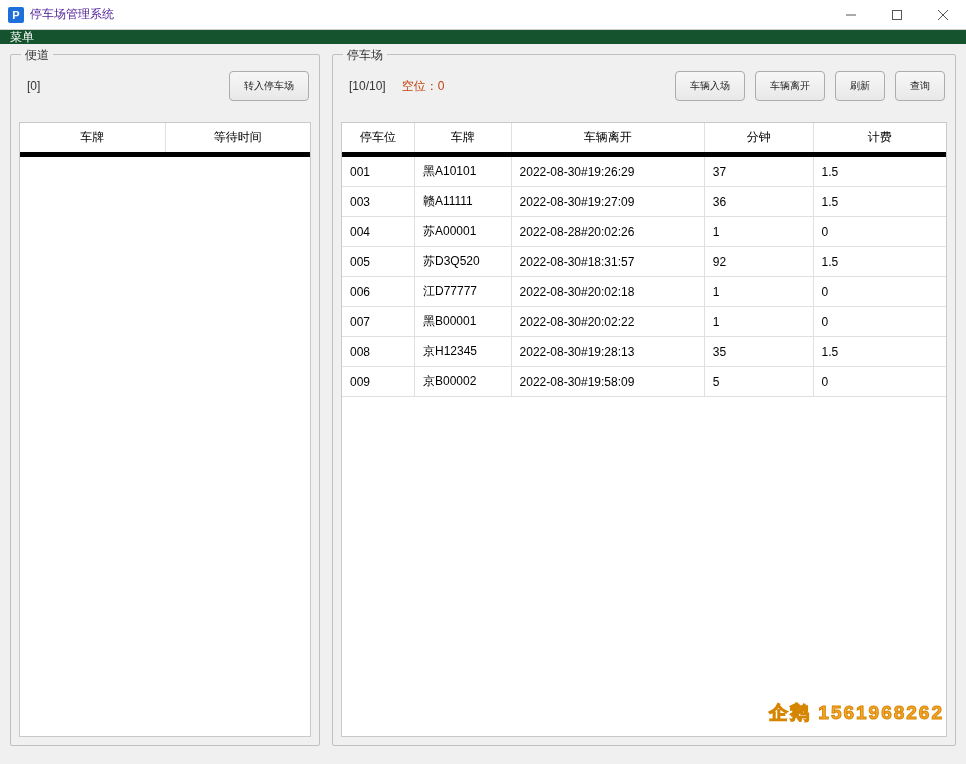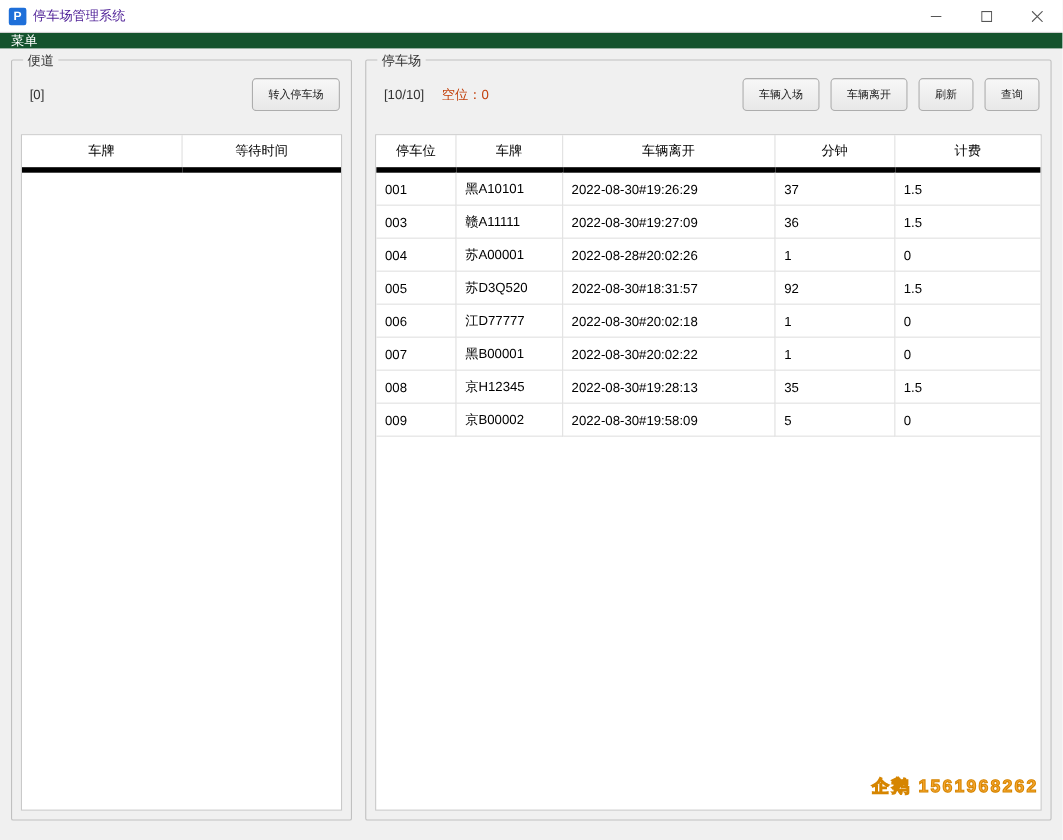--- a/index.html
+++ b/index.html
@@ -138,21 +138,21 @@
       height: 26px;
     }
     .left-panel th { text-align: center; }
     .left-panel table th:last-child, .left-panel table td:last-child { border-right: none; }
     .right-panel table th:last-child, .right-panel table td:last-child { border-right: none; }
     
     .watermark {
       position: absolute;
       right: 22px;
       bottom: 30px;
-      font-size: 16px;
+      font-size: 19px;
       font-weight: bold;
       font-family: "Comic Sans MS", "SimHei", sans-serif;
       letter-spacing: 2px;
       color: #f7a832;
       -webkit-text-stroke: 1px #d68500;
       pointer-events: none;
       z-index: 10;
     }
   </style>
 </head>

